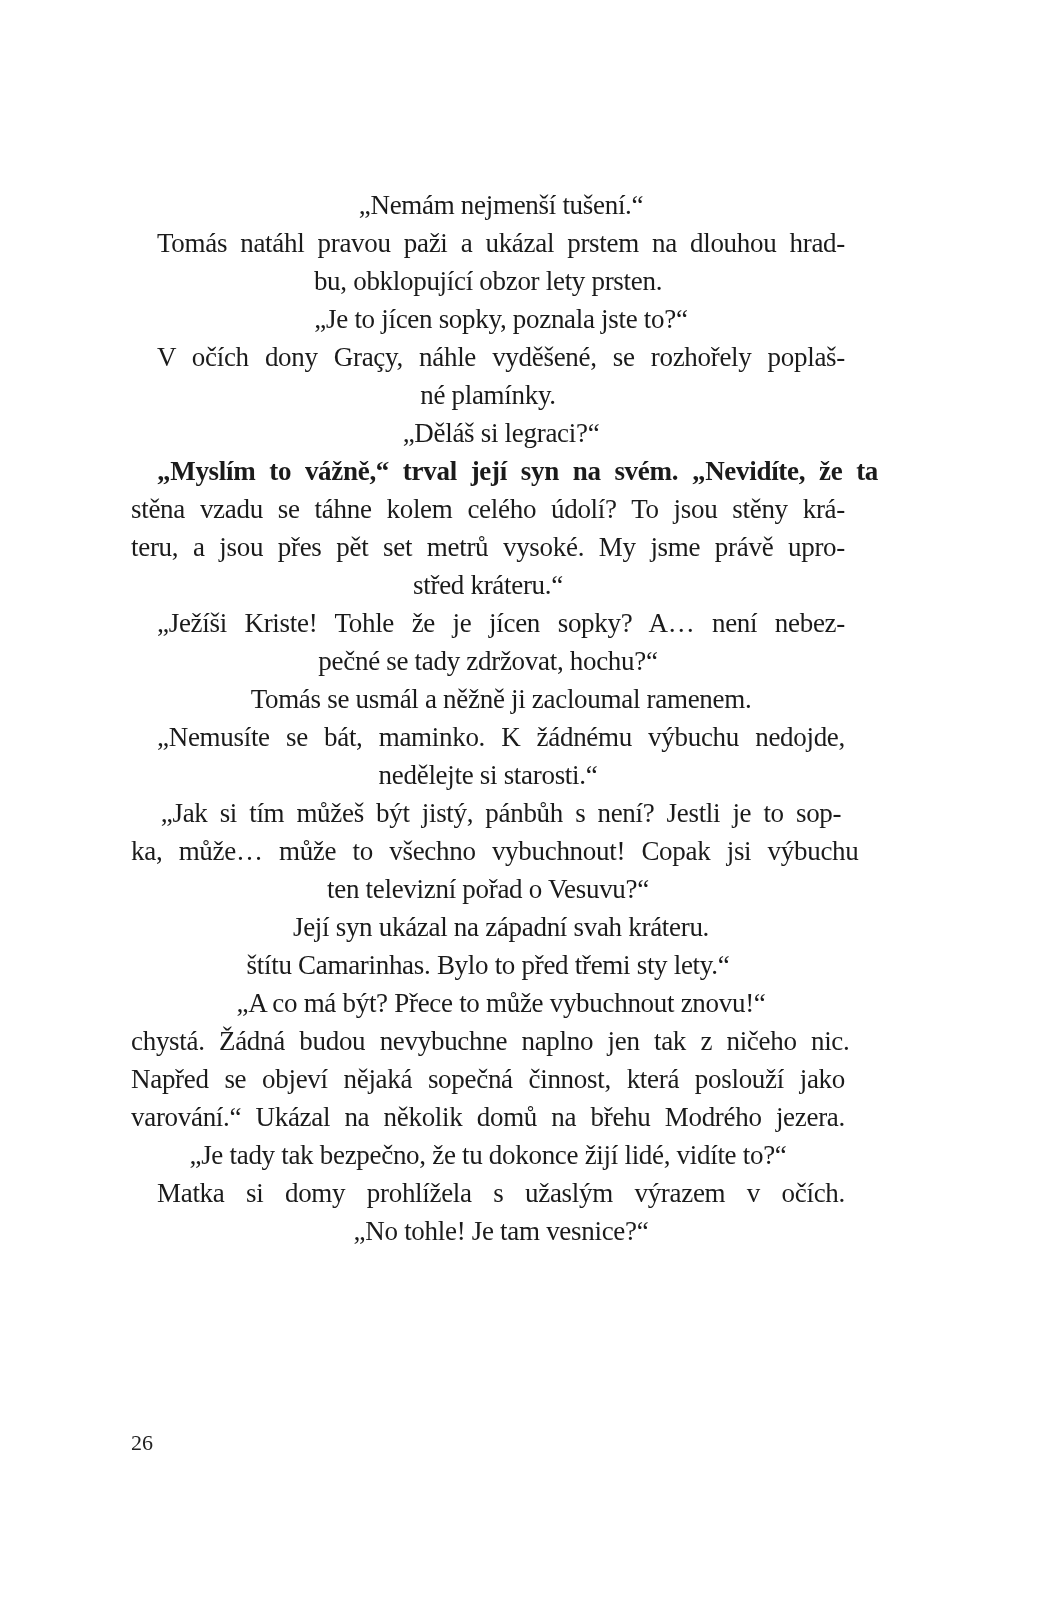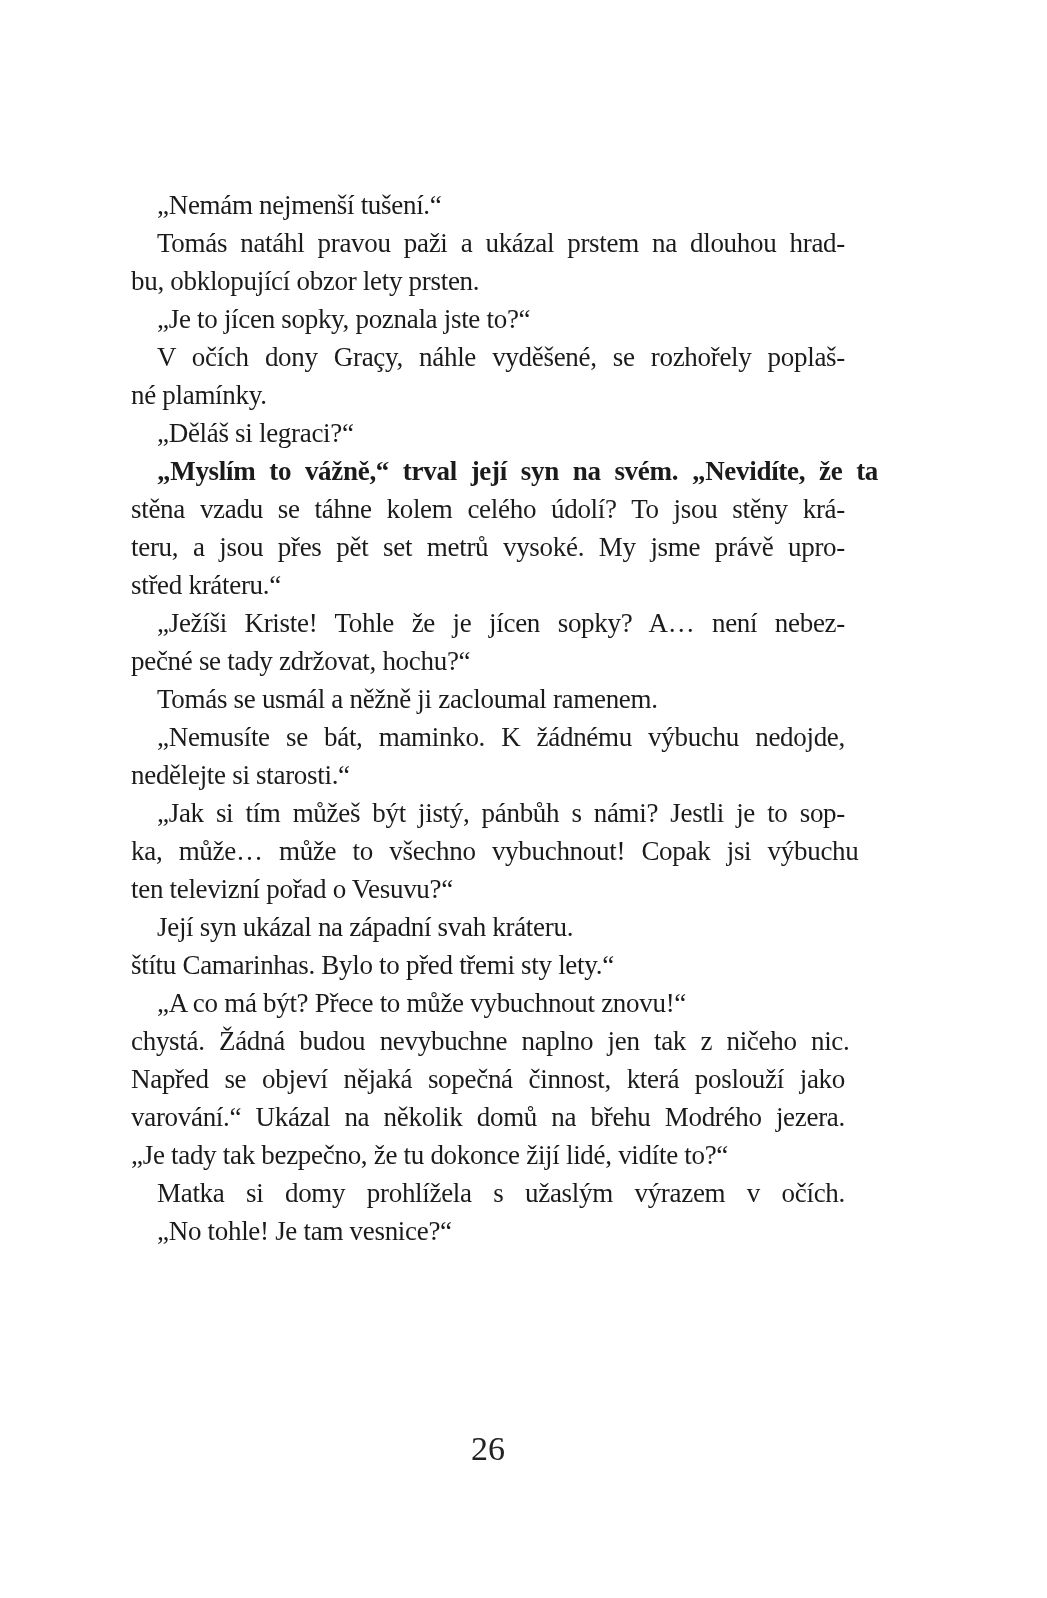--- a/index.html
+++ b/index.html
@@ -14,38 +14,38 @@
     background: #ffffff;
     color: #1b1b1b;
     font-family: "Liberation Serif", serif;
     overflow: hidden;
   }
   .text-block {
     position: absolute;
     left: 131px;
     top: 186px;
     width: 714px;
+    text-align: center;
   }
   .text-line {
     height: 38px;
     line-height: 38px;
     font-size: 27px;
     letter-spacing: -0.3px;
     white-space: nowrap;
   }
   .text-line.indent {
     padding-left: 26px;
   }
   .page-number {
     position: absolute;
     left: 131px;
     top: 1430px;
     width: 714px;
-    text-align: center;
-    font-size: 34px;
+    font-size: 22px;
     color: #222222;
   }
 </style>
 </head>
 <body>
 
 <div class="book-page">
   <div class="text-block">
       <div class="text-line indent"><span>„Nemám nejmenší tušení.“</span></div>
       <div class="text-line indent"><span style="word-spacing: 6.66146px;">Tomás natáhl pravou paži a ukázal prstem na dlouhou hrad-</span></div>
@@ -56,21 +56,21 @@
       <div class="text-line indent"><span>„Děláš si legraci?“</span></div>
       <div class="text-line indent"><span style="word-spacing: 7.36406px; font-weight: bold;">„Myslím to vážně,“ trval její syn na svém. „Nevidíte, že ta</span></div>
       <div class="text-line"><span style="word-spacing: 8.47656px;">stěna vzadu se táhne kolem celého údolí? To jsou stěny krá-</span></div>
       <div class="text-line"><span style="word-spacing: 8.2358px;">teru, a jsou přes pět set metrů vysoké. My jsme právě upro-</span></div>
       <div class="text-line"><span>střed kráteru.“</span></div>
       <div class="text-line indent"><span style="word-spacing: 11.1493px;">„Ježíši Kriste! Tohle že je jícen sopky? A… není nebez-</span></div>
       <div class="text-line"><span>pečné se tady zdržovat, hochu?“</span></div>
       <div class="text-line indent"><span>Tomás se usmál a něžně ji zacloumal ramenem.</span></div>
       <div class="text-line indent"><span style="word-spacing: 9.72321px;">„Nemusíte se bát, maminko. K žádnému výbuchu nedojde,</span></div>
       <div class="text-line"><span>nedělejte si starosti.“</span></div>
-      <div class="text-line indent"><span style="word-spacing: 5.67578px;">„Jak si tím můžeš být jistý, pánbůh s námi? Jestli je to sop-</span></div>
+      <div class="text-line indent"><span style="word-spacing: 5.67578px;">„Jak si tím můžeš být jistý, pánbůh s není? Jestli je to sop-</span></div>
       <div class="text-line"><span style="word-spacing: 9.86133px;">ka, může… může to všechno vybuchnout! Copak jsi výbuchu</span></div>
       <div class="text-line"><span>ten televizní pořad o Vesuvu?“</span></div>
       <div class="text-line indent"><span>Její syn ukázal na západní svah kráteru.</span></div>
       <div class="text-line"><span>štítu Camarinhas. Bylo to před třemi sty lety.“</span></div>
       <div class="text-line indent"><span>„A co má být? Přece to může vybuchnout znovu!“</span></div>
       <div class="text-line"><span style="word-spacing: 7.90799px;">chystá. Žádná budou nevybuchne naplno jen tak z ničeho nic.</span></div>
       <div class="text-line"><span style="word-spacing: 9.30664px;">Napřed se objeví nějaká sopečná činnost, která poslouží jako</span></div>
       <div class="text-line"><span style="word-spacing: 7.83203px;">varování.“ Ukázal na několik domů na břehu Modrého jezera.</span></div>
       <div class="text-line"><span>„Je tady tak bezpečno, že tu dokonce žijí lidé, vidíte to?“</span></div>
       <div class="text-line indent"><span style="word-spacing: 15.0879px;">Matka si domy prohlížela s užaslým výrazem v očích.</span></div>

